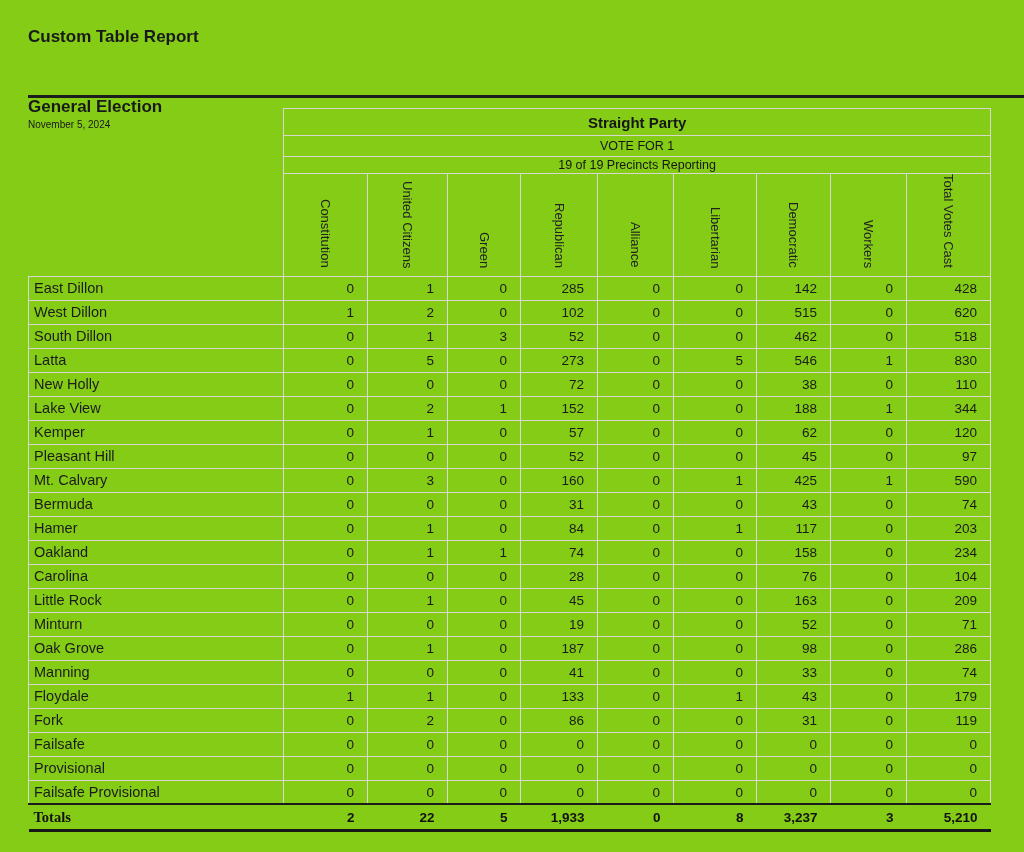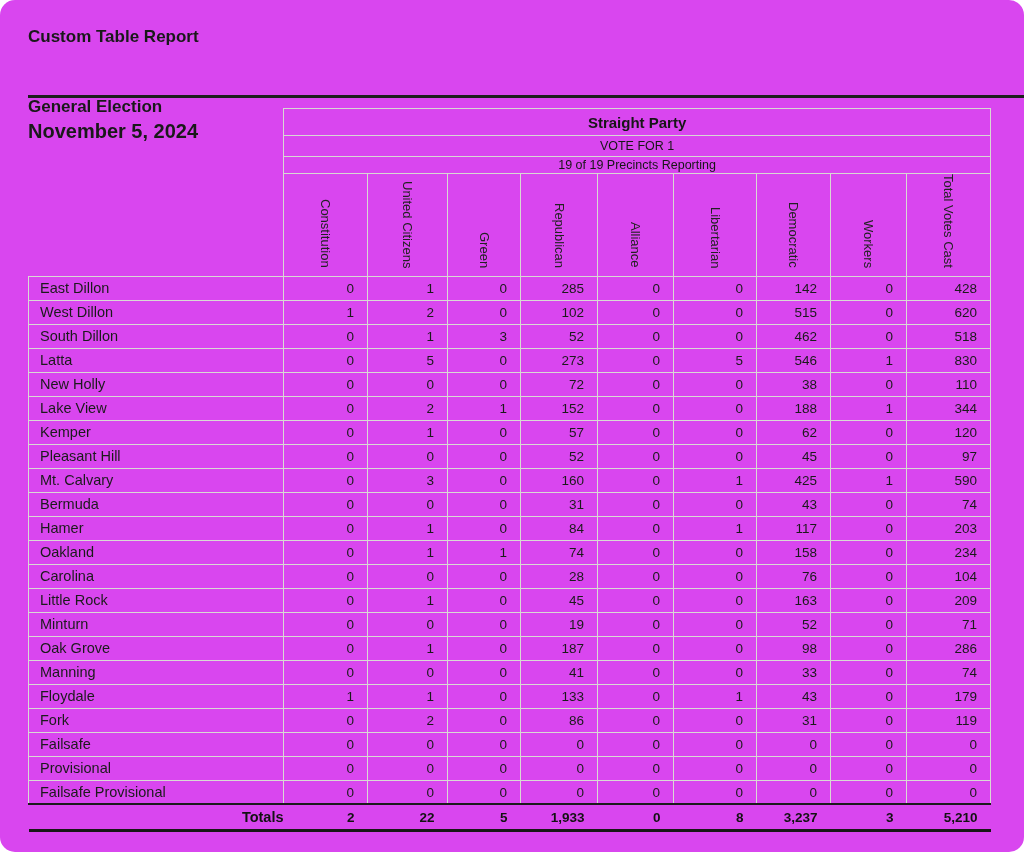--- a/index.html
+++ b/index.html
@@ -6,28 +6,27 @@
     margin: 0; padding: 0;
     width: 1024px; height: 852px;
     background: #ffffff;
     font-family: "Liberation Sans", sans-serif;
     color: #1c1c1c;
     overflow: hidden;
   }
   .page {
     position: relative;
     width: 1024px; height: 852px;
-    background: #d946ef;
-    border-radius: 15px;
+    background: #84cc16;
   }
   
   .report-header { position: absolute; left: 28px; top: 26px; }
   .report-title    { font-size: 17px; font-weight: 600; color: #191919; line-height: 1.3; }
   .report-subtitle { font-size: 17px; font-weight: 600; color: #191919; line-height: 1.3; margin-top: 48px; }
-  .report-date     { font-size: 20px; font-weight: 700; color: #191919; line-height: 1.35; }
+  .report-date     { font-size: 10px; font-weight: 400; color: #191919; line-height: 1.35; }
   .top-rule { position: absolute; left: 28px; right: 0; top: 95px; height: 3px; background: #1d1d1d; }
 
   
   table.results {
     position: absolute; top: 108px; left: 28px;
     width: 962px;
     border-collapse: collapse;
     table-layout: fixed;
   }
   col.col-precinct { width: 255px; }
@@ -62,40 +61,41 @@
   tbody td {
     border: 1px solid #d9d9d4;
     height: 24px;
     font-size: 13.5px;
     text-align: right;
     padding: 0 13px 0 0;
     color: #1b1b1b;
   }
   tbody td.precinct {
     text-align: left;
-    padding: 0 0 0 11px;
+    padding: 0 0 0 5px;
     font-size: 14.5px;
   }
   td.last { }
 
   tfoot td {
     border-top: 2.5px solid #1b1b1b;
     border-bottom: 3.5px solid #171717;
     border-left: none; border-right: none;
     font-weight: bold;
     height: 26px;
     font-size: 13.5px;
     text-align: right;
     padding: 0 13px 0 0;
     color: #121212;
   }
   tfoot td.precinct {
-    text-align: right;
+    text-align: left;
     padding: 0 0 0 5px;
     font-size: 14.5px;
+    font-family: Liberation Serif, serif;
   }
 </style>
 </head>
 <body>
 
 <div class="page">
 
   <div class="report-header">
     <div class="report-title">Custom Table Report</div>
     <div class="report-subtitle">General Election</div>

